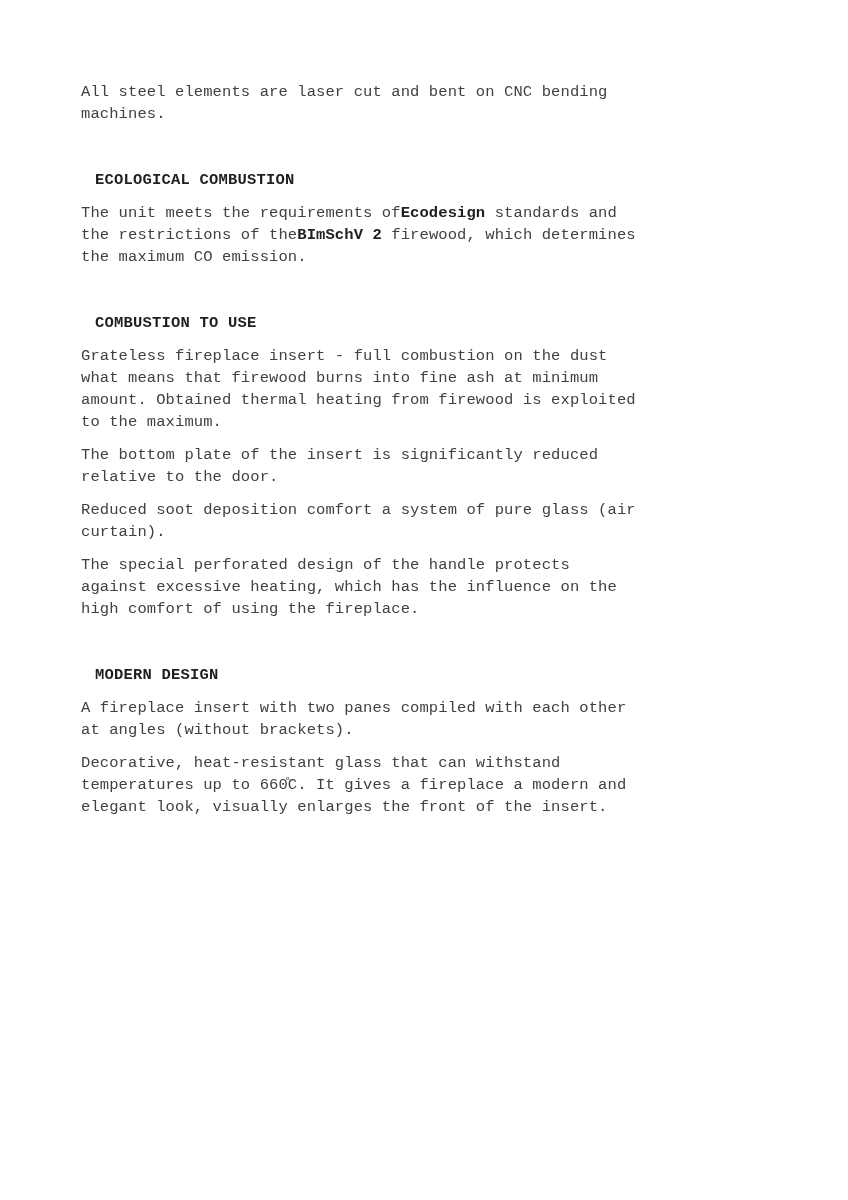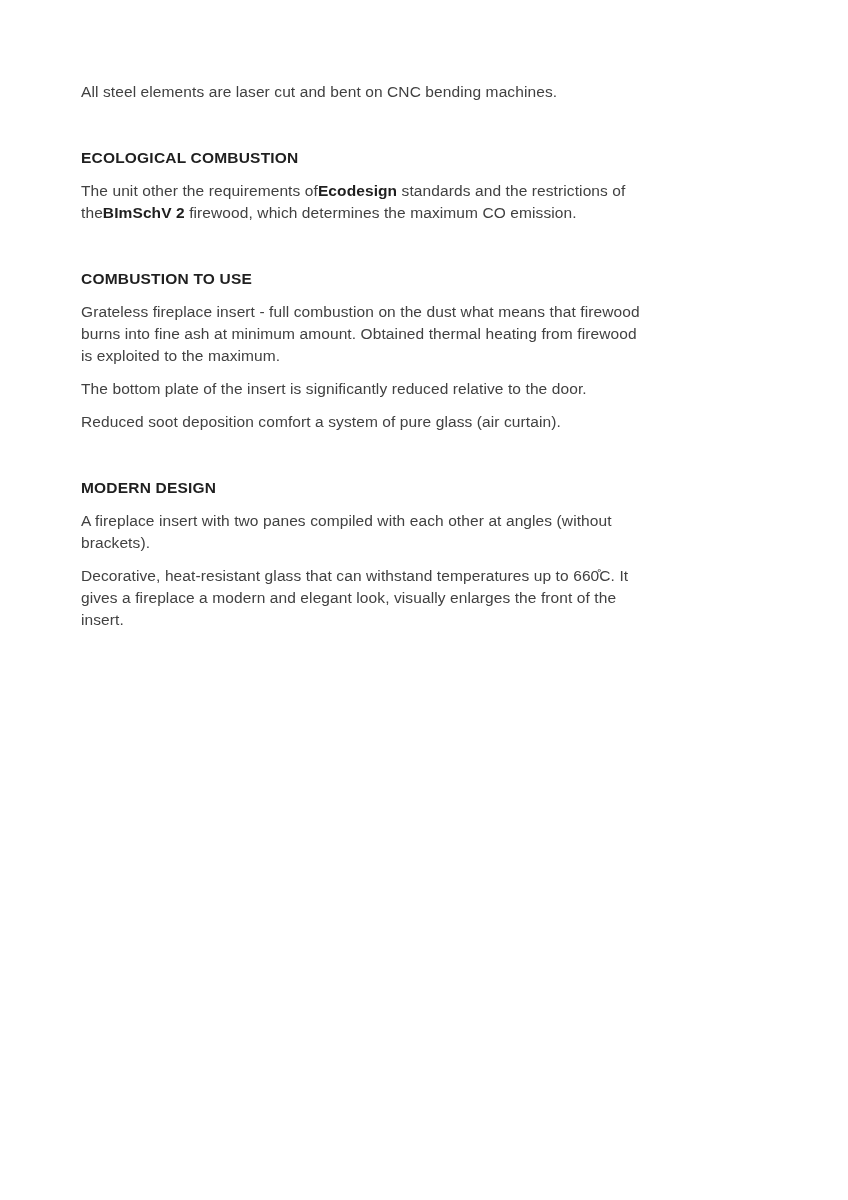--- a/index.html
+++ b/index.html
@@ -12,57 +12,59 @@
     background: #ffffff;
     overflow: hidden;
     font-family: "Liberation Sans", sans-serif;
     -webkit-font-smoothing: antialiased;
   }
   .page {
     width: 720px;
     height: 1200px;
     background: var(--page-bg, #ffffff);
     box-sizing: border-box;
+    font-family: Liberation Mono, monospace;
   }
   .content {
     padding: 81px 80px 0 81px;
     box-sizing: border-box;
   }
   p.paragraph {
     font-size: 15.5px;
     line-height: 22px;
     color: var(--body-color, #414141);
     margin: 0 0 11px 0;
     letter-spacing: 0.1px;
   }
   h2.heading {
     font-size: 15.5px;
     line-height: 22px;
     font-weight: 700;
     color: var(--heading-color, #1f1f1f);
-    margin: 44px 0 11px 0;
+    margin: 44px 0 11px 14px;
     letter-spacing: 0.2px;
   }
   h2.heading:first-child {
     margin-top: 0;
   }
   .run-bold {
     font-weight: 700;
     color: var(--heading-color, #1f1f1f);
   }
 </style>
 </head>
 <body>
 
 <div class="page">
   <div class="content" id="doc-content">
       <p class="paragraph"><span>All steel elements are laser cut and bent on CNC bending machines.</span></p>
       <h2 class="heading"><span>ECOLOGICAL COMBUSTION</span></h2>
-      <p class="paragraph"><span>The unit other the requirements of</span><span class="run-bold">Ecodesign</span><span> standards and the restrictions of the</span><span class="run-bold">BImSchV 2</span><span> firewood, which determines the maximum CO emission.</span></p>
+      <p class="paragraph"><span>The unit meets the requirements of</span><span class="run-bold">Ecodesign</span><span> standards and the restrictions of the</span><span class="run-bold">BImSchV 2</span><span> firewood, which determines the maximum CO emission.</span></p>
       <h2 class="heading"><span>COMBUSTION TO USE</span></h2>
       <p class="paragraph"><span>Grateless fireplace insert - full combustion on the dust what means that firewood burns into fine ash at minimum amount. Obtained thermal heating from firewood is exploited to the maximum.</span></p>
       <p class="paragraph"><span>The bottom plate of the insert is significantly reduced relative to the door.</span></p>
       <p class="paragraph"><span>Reduced soot deposition comfort a system of pure glass (air curtain).</span></p>
+      <p class="paragraph"><span>The special perforated design of the handle protects against excessive heating, which has the influence on the high comfort of using the fireplace.</span></p>
       <h2 class="heading"><span>MODERN DESIGN</span></h2>
       <p class="paragraph"><span>A fireplace insert with two panes compiled with each other at angles (without brackets).</span></p>
       <p class="paragraph"><span>Decorative, heat-resistant glass that can withstand temperatures up to 660̊C. It gives a fireplace a modern and elegant look, visually enlarges the front of the insert.</span></p>
     </div>
 </div>
 
 </body></html>

